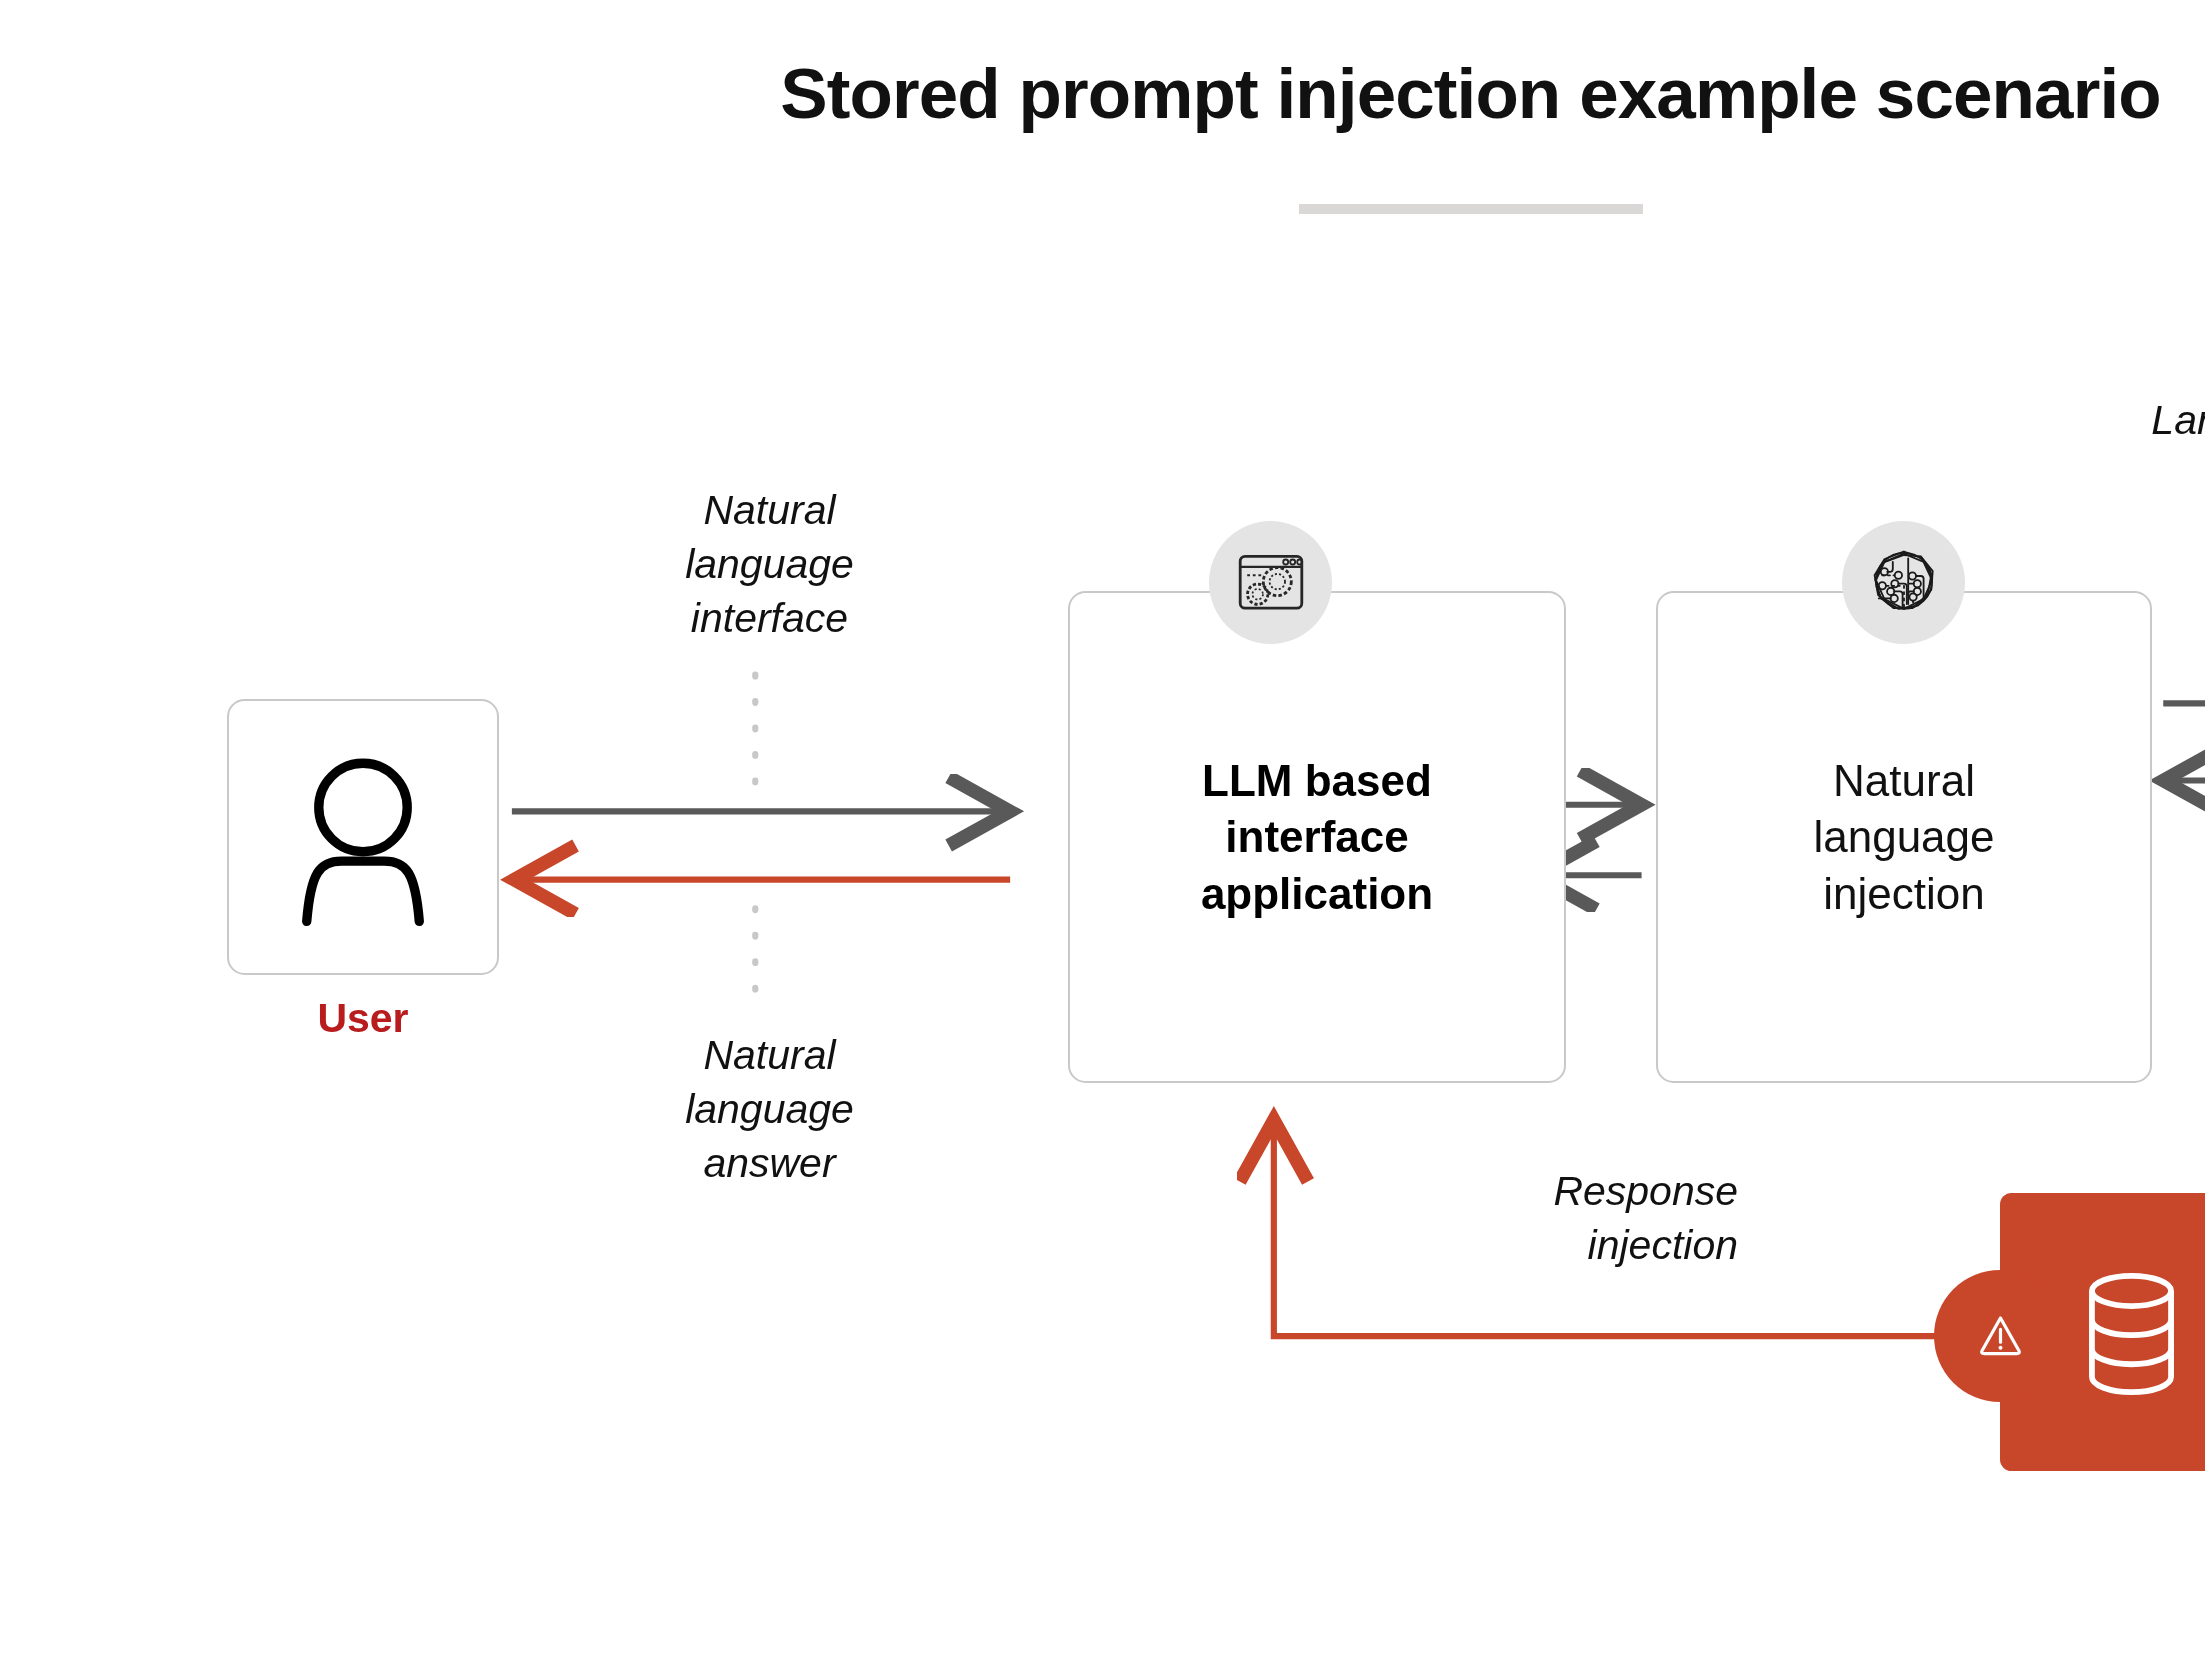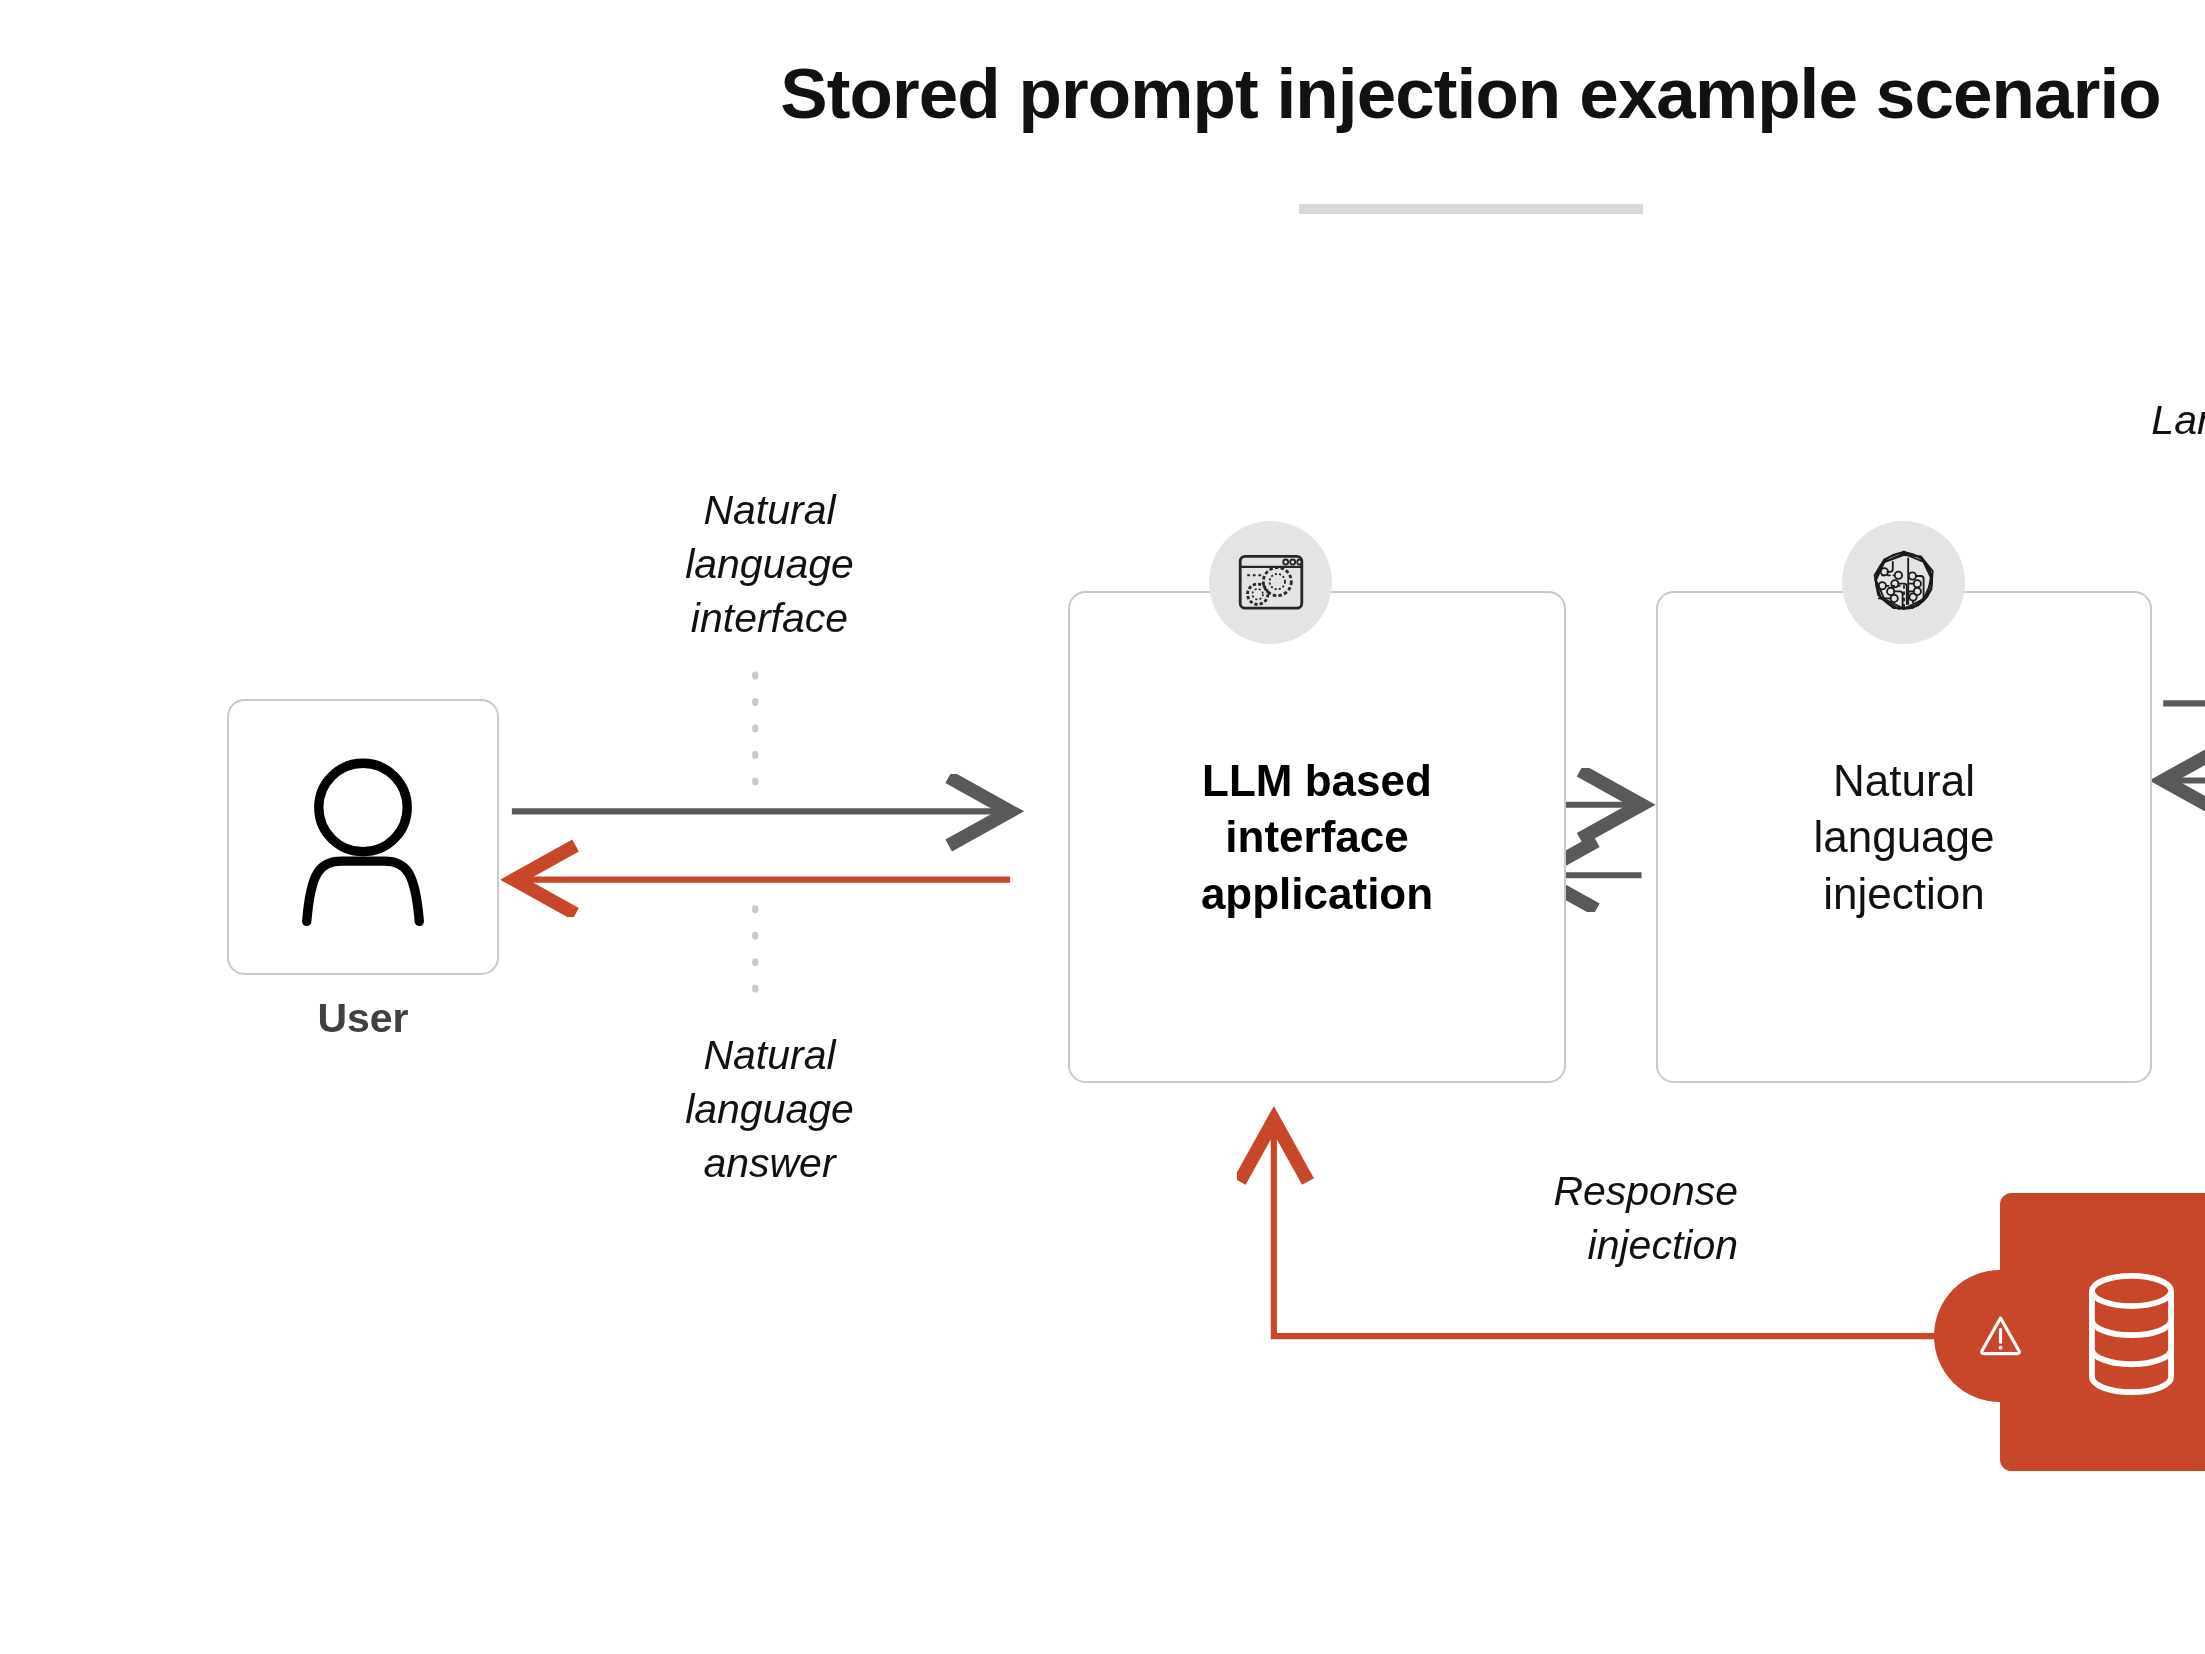--- a/index.html
+++ b/index.html
@@ -62,21 +62,21 @@
     left: 227px; top: 699px;
     width: 272px; height: 276px;
   }
   #user-label {
     position: absolute;
     left: 227px; top: 995px;
     width: 272px;
     text-align: center;
     font-size: 41px;
     font-weight: 700;
-    color: #404040;
+    color: #b91c1c;
   }
 
   
   #llm-box {
     left: 1022px; top: 591px;
     width: 498px; height: 492px; margin-left: 46px;
   }
   #llm-box .node-label {
     font-size: 44px;
     font-weight: 700;

